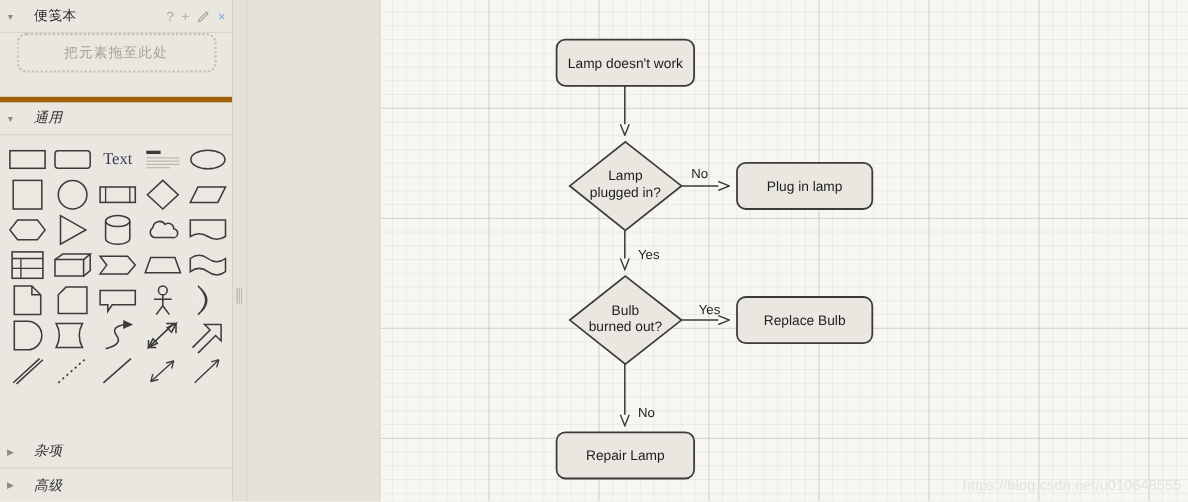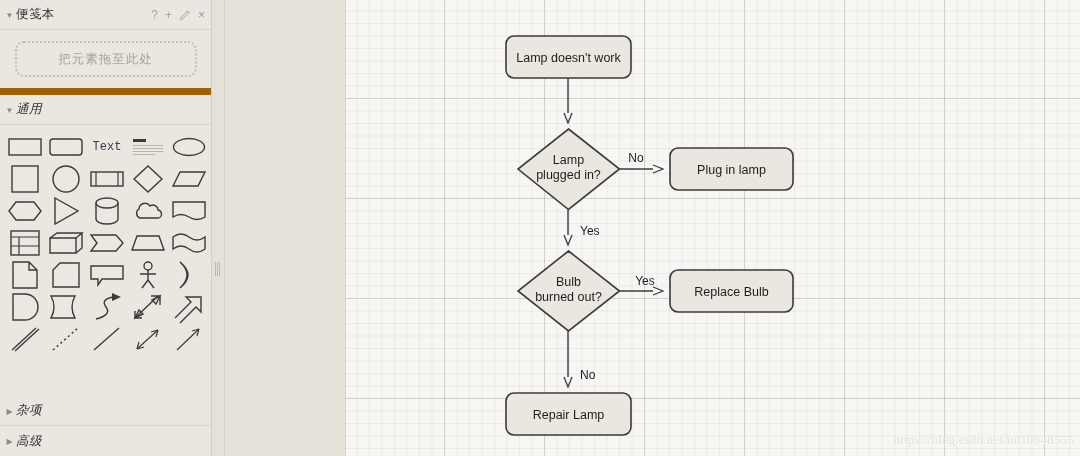--- a/index.html
+++ b/index.html
@@ -20,33 +20,33 @@
   }
   .sb-title-row{
     position:relative;height:30px;border-bottom:1px solid #d8d5cc;
     display:flex;align-items:center;padding:0 6px 0 4px;box-sizing:border-box;
   }
   .sb-caret{
     width:11px;text-align:center;color:#8e8a80;font-size:8px;line-height:1;
     transform:translateY(1px);
   }
   .sb-title{
-    font-size:12.5px;color:#2e2e2e;letter-spacing:.4px;margin-left:1px;
+    font-size:12.5px;color:#2e2e2e;letter-spacing:.4px;margin-left:16px;
   }
   .sb-title-icons{
     margin-left:auto;display:flex;align-items:center;gap:7px;
     color:#a9a49a;font-size:12px;line-height:1;
   }
   .sb-title-icons .ic{cursor:default;}
   .ic-close{color:#7a9fd4;font-size:12px;}
   .ic-pencil svg{display:block;}
 
   .scratch-wrap{
-    height:58px;display:flex;align-items:center;justify-content:center;
-    border-bottom:7px solid #a16207;
+    height:58px;display:flex;align-items:flex-start;justify-content:center;
+    border-bottom:5px solid #a16207;
   }
   .scratchpad{
     width:182px;height:36px;border:2px dotted #c3bfb4;border-radius:9px;
     display:flex;align-items:center;justify-content:center;
     color:#a6a298;font-size:12.5px;letter-spacing:1px;
     background:transparent;box-sizing:border-box;
   }
 
   .sb-section-head{
     height:30px;display:flex;align-items:center;padding-left:4px;
@@ -56,21 +56,21 @@
 
   
   #palette{padding:6px 0 0 6px;}
   .pal-row{display:flex;height:32px;align-items:center;}
   .pal-cell{
     width:38px;height:28px;margin-right:3px;
     display:flex;align-items:center;justify-content:center;
     position:relative;
   }
   .pal-cell svg{display:block;overflow:visible;}
-  .pal-text{font-size:12px;color:#3b3b58;font-family:Liberation Mono, monospace;}
+  .pal-text{font-size:15px;color:#3b3b58;font-family:Liberation Serif, serif;}
 
   
   .head-prev{width:30px;height:17px;position:relative;}
   .head-prev .hl{position:absolute;left:0;background:#b9b5ab;height:1px;}
   .head-prev .ht{position:absolute;left:0;top:0;height:3px;width:13px;background:#3a3a3a;}
 
   .sb-bottom{position:absolute;left:0;bottom:0;width:100%;}
 
   
   #splitter{
@@ -109,21 +109,21 @@
     font-family:"Liberation Sans","DejaVu Sans",sans-serif;
     font-size:12.5px;fill:#1d1d1d;
   }
   .edge-label{
     font-family:"Liberation Sans","DejaVu Sans",sans-serif;
     font-size:12px;fill:#1d1d1d;
   }
 
   #watermark{
     position:absolute;right:6px;bottom:8px;
-    font-family:Liberation Serif, serif;font-size:13px;
+    font-family:Liberation Sans, sans-serif;font-size:13px;
     color:#e3e1da;letter-spacing:.2px;white-space:nowrap;
     text-shadow:0 1px 0 rgba(255,255,255,.6);
     margin-top:20px;
   }
 </style>
 </head>
 <body>
 
 <div id="app">
 

